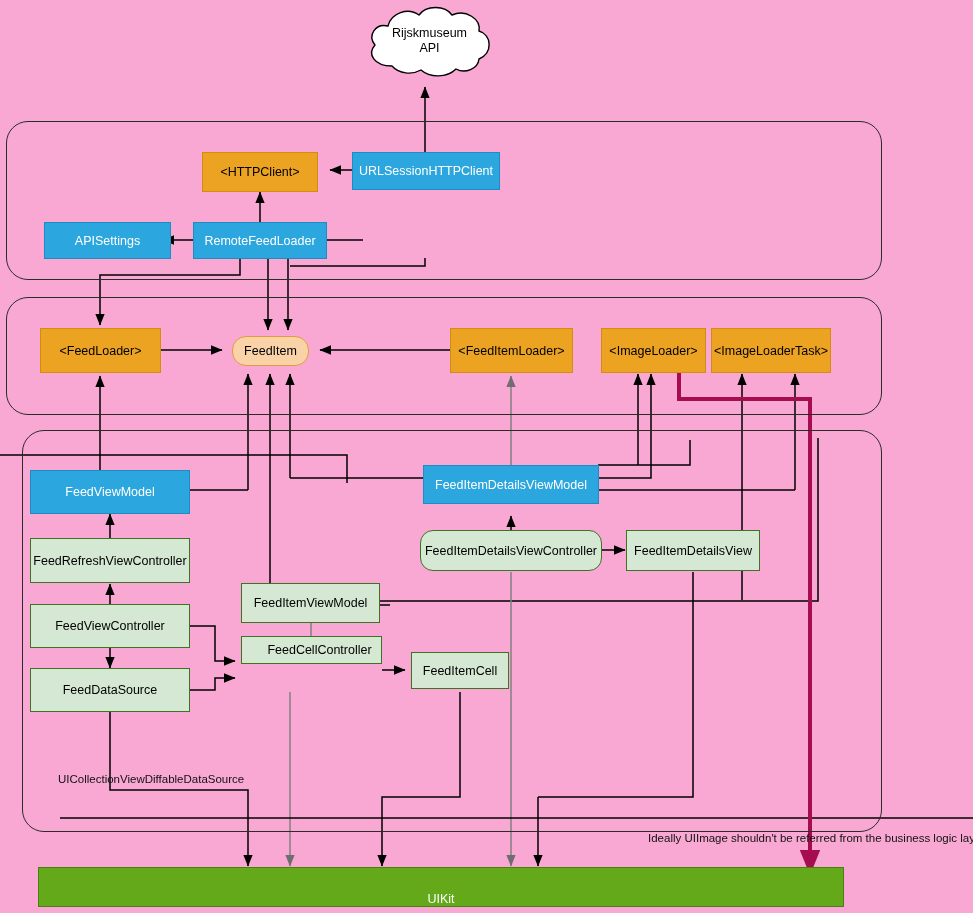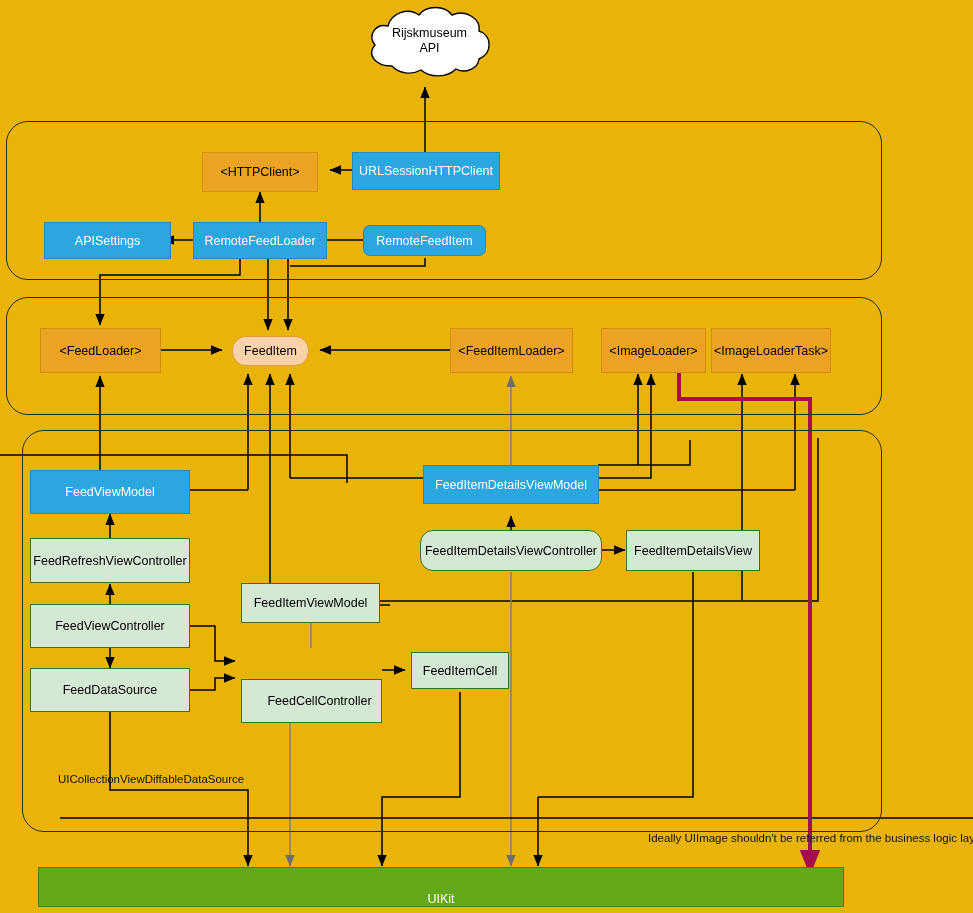--- a/index.html
+++ b/index.html
@@ -1,17 +1,17 @@
 <!DOCTYPE html>
 <html><head>
 <meta charset="utf-8">
 <style>
   html,body{margin:0;padding:0;background:#ffffff;}
   body{font-family:"Liberation Sans","DejaVu Sans",sans-serif;}
-  #stage{position:relative;width:973px;height:913px;background:#eab308;overflow:hidden;text-decoration:underline;}
+  #stage{position:relative;width:973px;height:913px;background:#f9a8d4;overflow:hidden;text-decoration:underline;}
   #stage svg.wires{position:absolute;left:0;top:0;width:973px;height:913px;pointer-events:none;}
   .node{position:absolute;box-sizing:border-box;display:flex;align-items:center;justify-content:center;
         text-align:center;line-height:1.12;z-index:5;}
   .blue{background:#2BA6DE;border:1px solid #1E8CC0;color:#ffffff;font-size:12.5px;text-align:right;}
   .blue.rnd{border-radius:7px;}
   .orange{background:#EDA322;border:1px solid #D18D12;color:#000000;font-size:12.5px;}
   .peach{background:#F9D2A8;border:1.4px solid #E09B3C;border-radius:14px;color:#000;font-size:12.5px;}
   .green{background:#D5E8D4;border:1px solid #3F7222;color:#000;font-size:12.5px;}
   .uikit{background:#63A91A;border:1px solid #4A7F13;color:#ffffff;font-size:12.5px;}
   .container{position:absolute;border:1px solid #2b2b2b;border-radius:22px;background:transparent;z-index:1;}
@@ -151,23 +151,20 @@
   </div>
 
   <div class="node blue" style="left:44px;top:222px;width:127px;height:37px;">
     <span>APISettings</span>
   </div>
 
   <div class="node blue" style="left:193px;top:222px;width:134px;height:37px;">
     <span>RemoteFeedLoader</span>
   </div>
 
-  <div class="node blue rnd" style="left:363px;top:225px;width:123px;height:31px;">
-    <span>RemoteFeedItem</span>
-  </div>
 
   <div class="node orange" style="left:40px;top:328px;width:121px;height:45px;">
     <span>&lt;FeedLoader&gt;</span>
   </div>
 
   <div class="node peach" style="left:232px;top:336px;width:77px;height:30px;">
     <span>FeedItem</span>
   </div>
 
   <div class="node orange" style="left:450px;top:328px;width:123px;height:45px;">
@@ -207,21 +204,21 @@
   </div>
 
   <div class="node green" style="left:241px;top:583px;width:139px;height:40px;">
     <span>FeedItemViewModel</span>
   </div>
 
   <div class="node green" style="left:30px;top:668px;width:160px;height:44px;">
     <span>FeedDataSource</span>
   </div>
 
-  <div class="node green" style="left:241px;top:679px;width:141px;height:44px;padding-left:16px;">
+  <div class="node green" style="left:241px;top:636px;width:141px;height:28px;padding-left:16px;">
     <span>FeedCellController</span>
   </div>
 
   <div class="node green" style="left:411px;top:652px;width:98px;height:37px;">
     <span>FeedItemCell</span>
   </div>
 
   <div class="note" style="left:58px;top:773px;">
     <span>UICollectionViewDiffableDataSource</span>
   </div>

